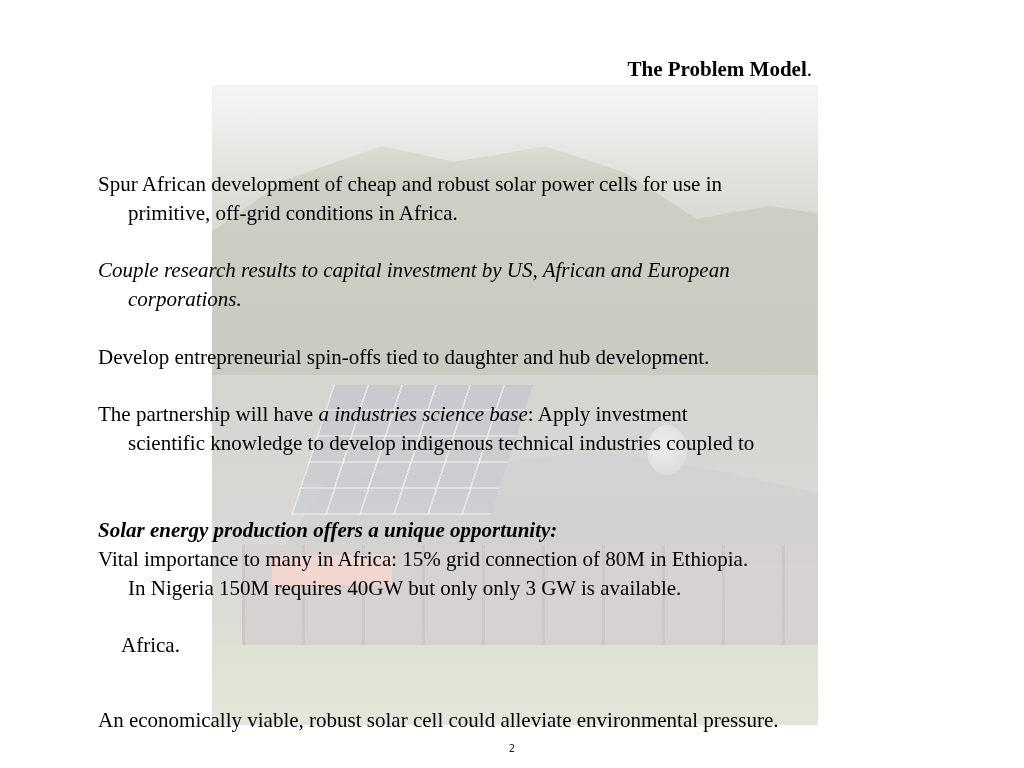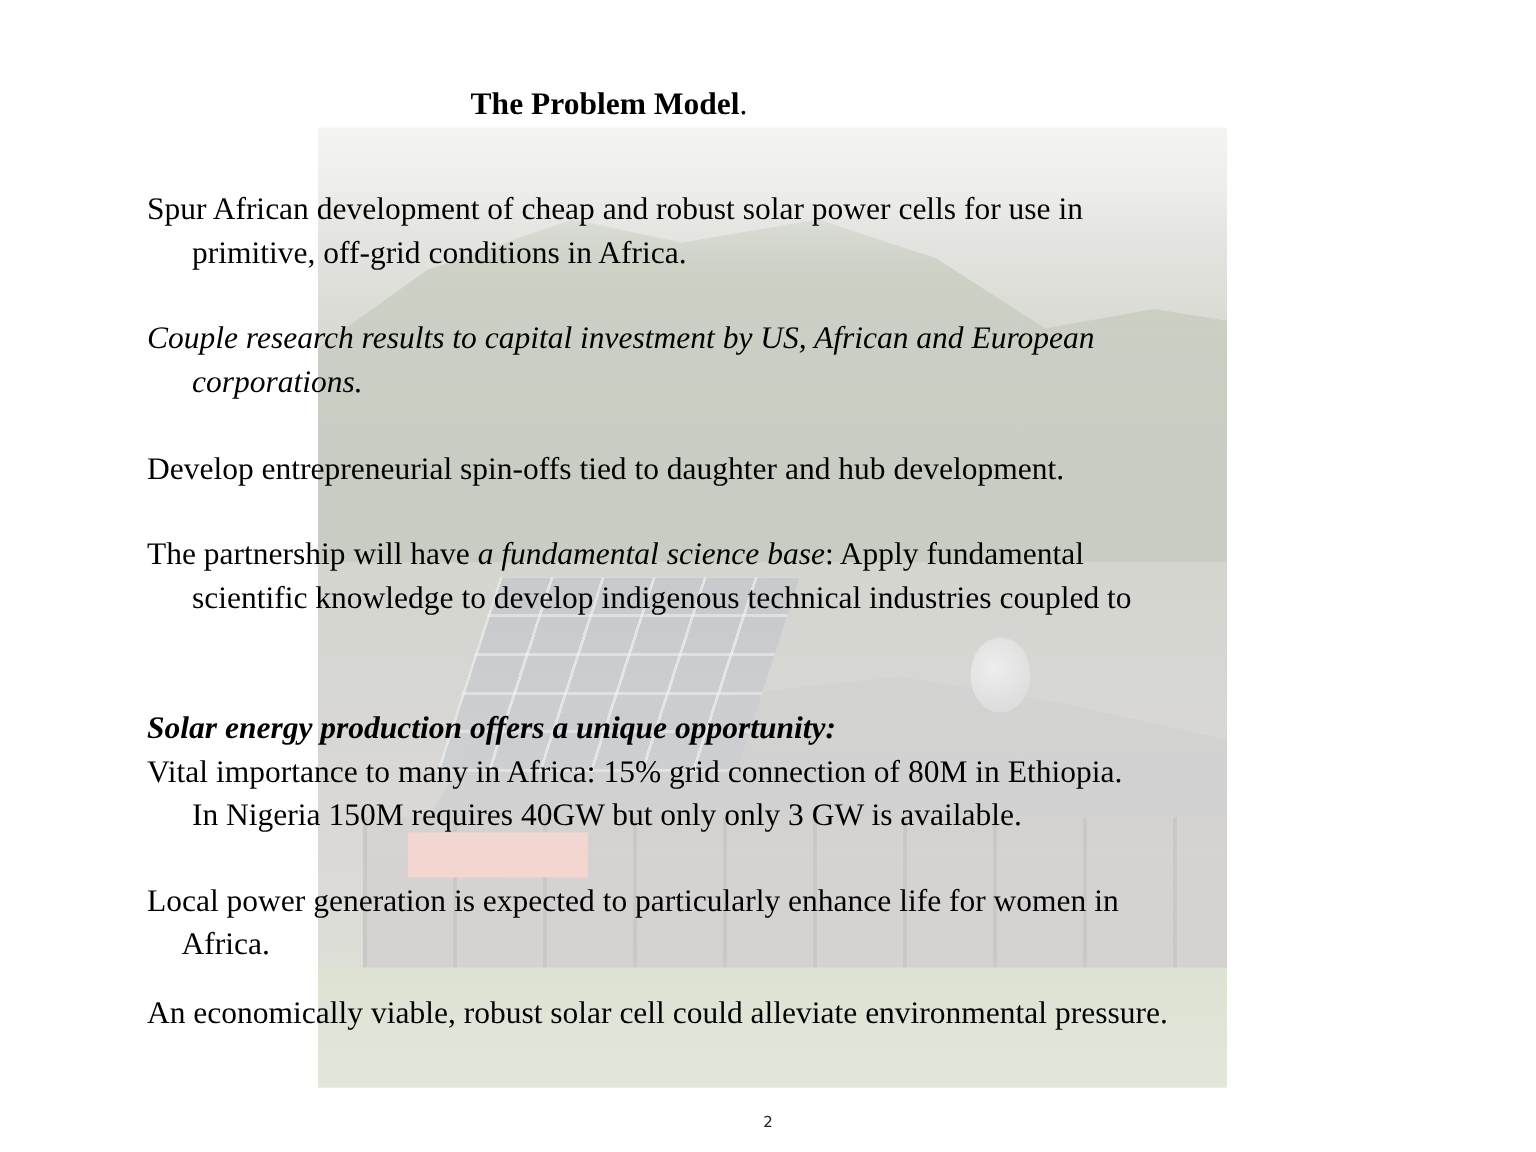--- a/index.html
+++ b/index.html
@@ -50,27 +50,27 @@
   .bg-photo .sign {
     position: absolute; left: 60px; top: 470px; width: 120px; height: 30px;
     background: #f3d6cf;
   }
   .bg-photo .grass {
     position: absolute; left: 0; top: 560px; width: 606px; height: 80px;
     background: linear-gradient(180deg, #dde2d3, #e3e7da);
   }
 
   .slide-title {
-    position: absolute; left: 0; top: 55px; width: 812px; text-align: center;
+    position: absolute; left: 0; top: 55px; width: 812px; text-align: right;
     font-size: 21px; line-height: 28px;
   }
   .slide-title .bold { font-weight: bold; }
 
   .content { position: absolute; left: 98px; top: 125px; width: 820px; font-size: 21px; }
-  .para { position: absolute; left: 0; white-space: nowrap; line-height: 29px; }
+  .para { position: absolute; left: 0; white-space: nowrap; line-height: 29px; margin-top: 45px; }
   .para .line { display: block; }
   .para .indent { padding-left: 30px; }
   .para .indent-small { padding-left: 23px; }
   .para .heading { font-weight: bold; font-style: italic; }
 
   .page-number {
     position: absolute; left: 0; top: 743px; width: 1024px; text-align: center;
     font-family: "DejaVu Sans", sans-serif; font-size: 10px; color: #222;
   }
 </style>
@@ -98,32 +98,31 @@
   <div class="para" style="top:86px;font-style:italic;">
     <span class="line">Couple research results to capital investment by US, African and European</span>
     <span class="line indent">corporations.</span>
   </div>
 
   <div class="para" style="top:173px;">
     <span class="line">Develop entrepreneurial spin-offs tied to daughter and hub development.</span>
   </div>
 
   <div class="para" style="top:230px;">
-    <span class="line"><span>The partnership will have </span><em>a fundamental science base</em><span>: Apply fundamental</span></span>
+    <span class="line"><span>The partnership will have </span><em>a industries science base</em><span>: Apply investment</span></span>
     <span class="line indent">scientific knowledge to develop indigenous technical industries coupled to</span>
   </div>
 
   <div class="para" style="top:346px;">
     <span class="line heading">Solar energy production offers a unique opportunity:</span>
     <span class="line">Vital importance to many in Africa: 15% grid connection of 80M in Ethiopia.</span>
     <span class="line indent">In Nigeria 150M requires 40GW but only only 3 GW is available.</span>
   </div>
 
   <div class="para" style="top:461px;">
-    <span class="line">Local power generation is expected to particularly enhance life for women in</span>
     <span class="line indent-small">Africa.</span>
   </div>
 
   <div class="para" style="top:536px;">
     <span class="line">An economically viable, robust solar cell could alleviate environmental pressure.</span>
   </div>
 </div>
 
 <div class="page-number">2</div>
 

